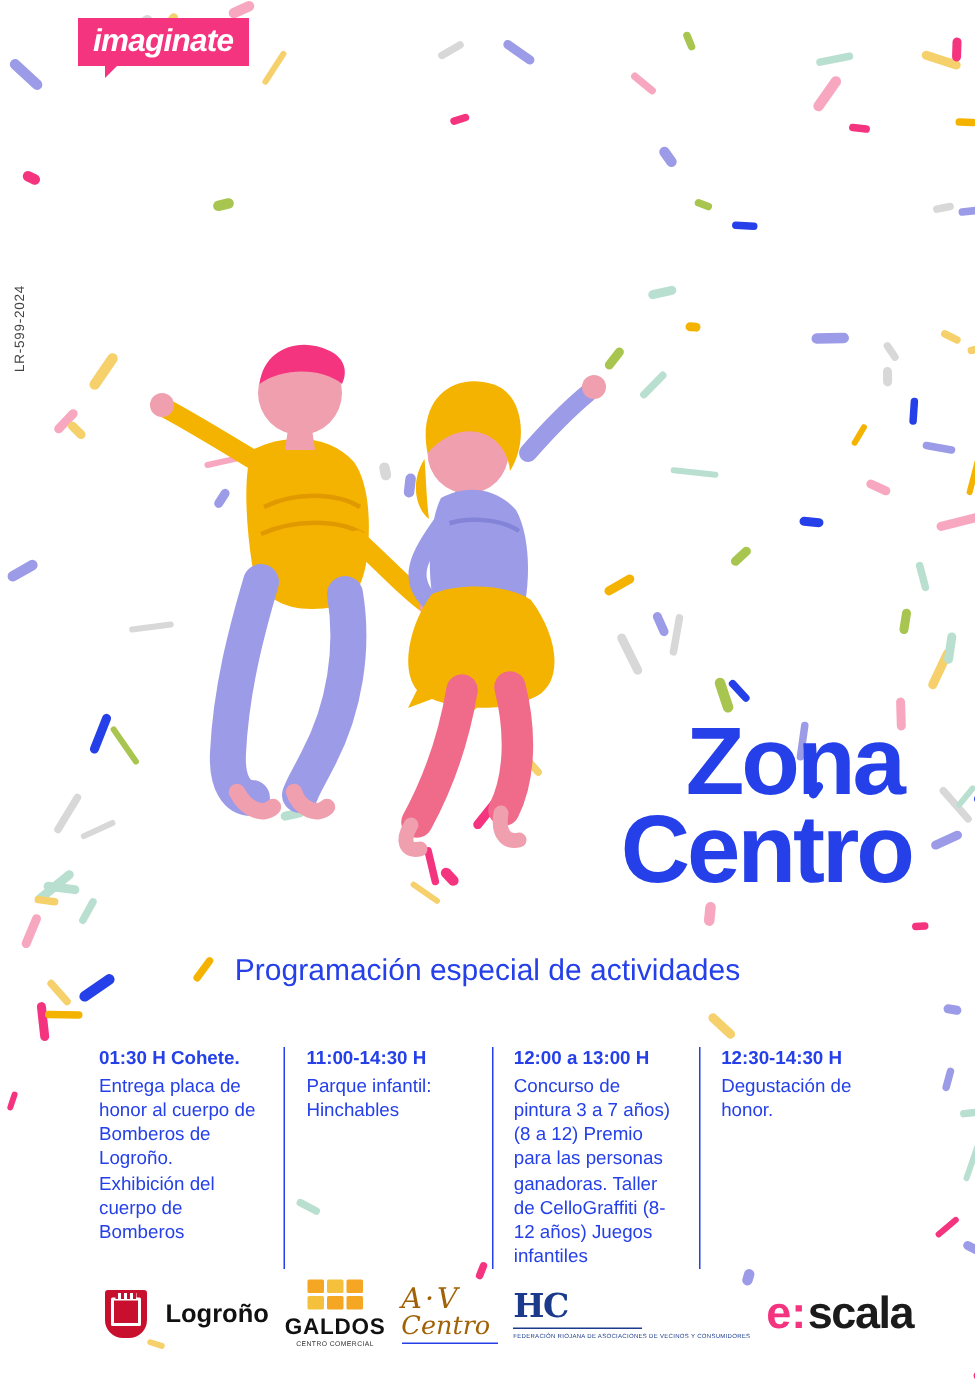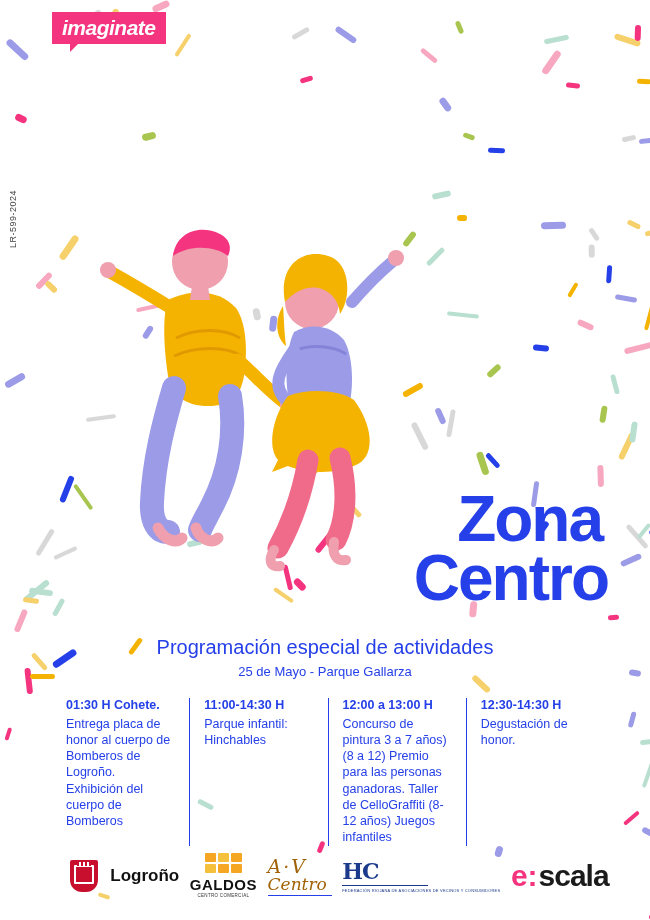--- a/index.html
+++ b/index.html
@@ -75,21 +75,20 @@
   .zona {
     position: absolute;
     right: 48px; top: 478px;
     z-index: 5;
     color: #2540e8;
     font-weight: bold;
     font-size: 64px;
     line-height: 0.92;
     letter-spacing: -2px;
     text-align: right;
-    margin-top: 12px;
   }
   .zona .l1 { display:block; }
   .zona .l2 { display:block; margin-right: -6px; }
   
   .sub {
     position: absolute;
     left: 0; right: 0; top: 636px;
     z-index: 5;
     text-align: center;
     color: #2540e8;
@@ -365,21 +364,20 @@
     <path d="M234 340 C 228 350, 230 358, 240 356" stroke="#ef9fae" stroke-width="10" fill="none" stroke-linecap="round"></path>
     <path d="M294 332 C 292 344, 296 352, 306 350" stroke="#ef9fae" stroke-width="10" fill="none" stroke-linecap="round"></path>
   </svg>
 
   <div class="zona">
     <span class="l1">Zona</span>
     <span class="l2">Centro</span>
   </div>
 
   <div class="sub">Programación especial de actividades</div>
-  <div class="subdate">25 de Mayo - Parque Gallarza</div>
 
   <div class="program">
     <div class="col">
       <div class="time">01:30 H Cohete.</div>
       <div class="desc">Entrega placa de honor al cuerpo de Bomberos de Logroño.
 Exhibición del cuerpo de Bomberos</div>
     </div>
     <div class="col">
       <div class="time">11:00-14:30 H</div>
       <div class="desc">Parque infantil:

